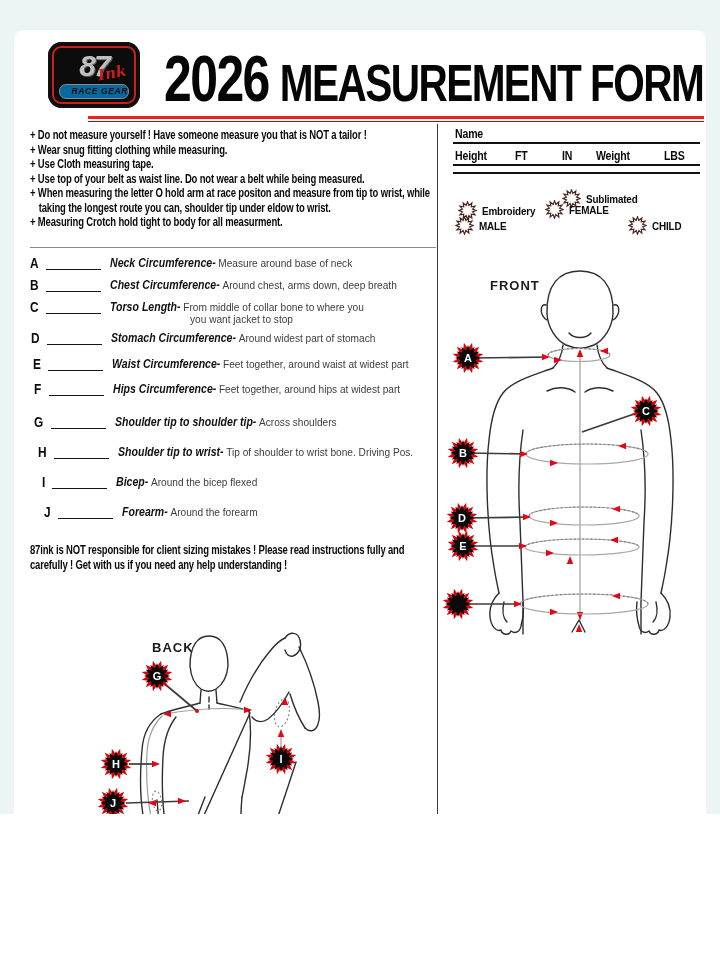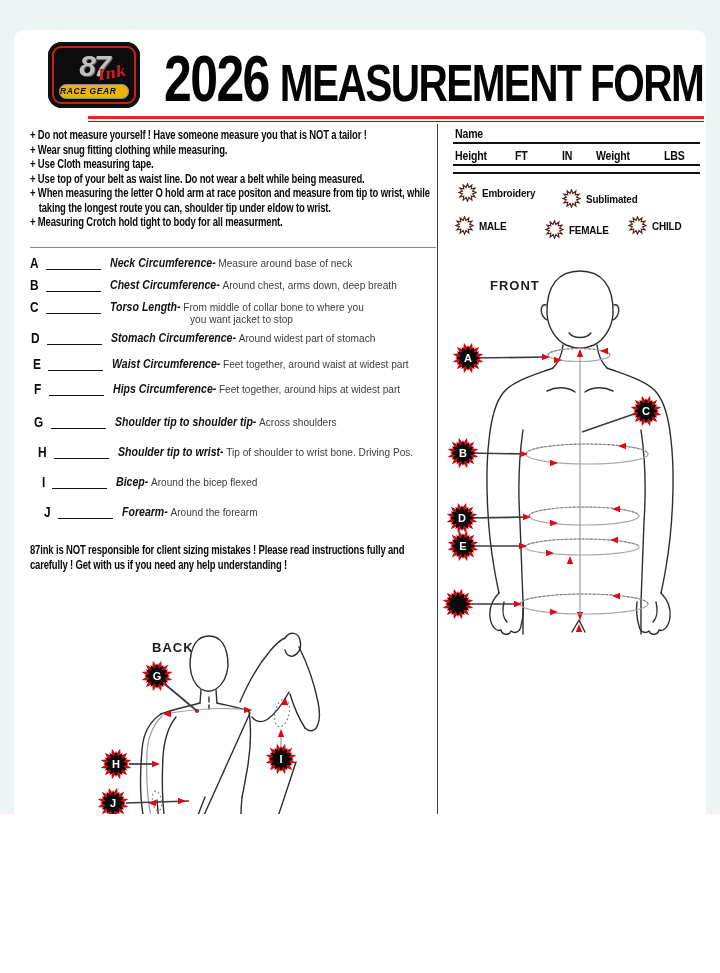--- a/index.html
+++ b/index.html
@@ -4,21 +4,21 @@
 <style>
   html,body{margin:0;padding:0;}
   .page{position:relative;width:720px;height:814px;background:#edf4f5;font-family:"Liberation Sans",sans-serif;overflow:hidden;}
   .sheet{position:absolute;left:14px;top:30px;width:692px;height:943px;background:#ffffff;border-radius:10px 10px 0 0;}
 
   
   .logo{position:absolute;left:34px;top:12px;width:92px;height:66px;background:#0c0c0c;border-radius:14px;box-shadow:inset 0 0 0 2px #111;}
   .logo-inner{position:absolute;left:4px;top:4px;right:4px;bottom:4px;border:2.5px solid #c8201a;border-radius:9px;background:#0c0c0c;overflow:hidden;}
   .logo-num{position:absolute;left:0;right:0;top:1px;text-align:center;font-size:30px;font-weight:bold;font-style:italic;color:#bfbfbf;letter-spacing:-2px;text-shadow:1px 1px 0 #5a5a5a;}
   .logo-script{position:absolute;right:8px;top:16px;font-family:"DejaVu Serif",serif;font-style:italic;font-weight:bold;font-size:15px;color:#c8201a;transform:rotate(-10deg);}
-  .logo-band{position:absolute;left:5px;right:5px;bottom:3px;height:13px;background:#eab308;border:1.5px solid #8a8a8a;border-radius:7px;text-align:left;font-size:8.5px;font-weight:bold;font-style:italic;color:#0c0c0c;line-height:12px;letter-spacing:.6px;}
+  .logo-band{position:absolute;left:5px;right:5px;bottom:3px;height:13px;background:#0369a1;border:1.5px solid #8a8a8a;border-radius:7px;text-align:right;font-size:8.5px;font-weight:bold;font-style:italic;color:#0c0c0c;line-height:12px;letter-spacing:.6px;}
 
   .title{position:absolute;left:150px;top:14px;white-space:nowrap;transform:scaleX(.78);transform-origin:0 0;line-height:70px;color:#050505;}
   .t-year{font-size:64px;font-weight:bold;letter-spacing:-2px;}
   .t-main{font-size:52px;font-weight:bold;letter-spacing:-2px;margin-left:14px;}
 
   .redline{position:absolute;left:74px;top:86px;width:616px;height:3px;background:#e8241c;}
   .redline2{position:absolute;left:74px;top:91px;width:616px;height:1px;background:#8f1b12;}
   .vdivider{position:absolute;left:423px;top:94px;width:1px;height:781px;background:#3c3c3c;}
 
   
@@ -159,39 +159,39 @@
 
   <div class="flabel" style="left:441px;top:97px">Name</div>
   <div class="hline" style="left:439px;top:112px;width:247px"></div>
   <div class="flabel" style="left:441px;top:119px">Height</div>
   <div class="flabel" style="left:501px;top:119px">FT</div>
   <div class="flabel" style="left:548px;top:119px">IN</div>
   <div class="flabel" style="left:582px;top:119px">Weight</div>
   <div class="flabel" style="left:650px;top:119px">LBS</div>
   <div class="dline" style="left:439px;top:134px;width:247px"></div>
 
-  <div class="chk" style="left:444px;top:153px">
+  <div class="chk" style="left:444px;top:171px">
     <svg width="19" height="19" viewBox="-11 -11 22 22">
           <use href="#star12" transform="scale(0.78)" class="chk-star"></use>
         </svg>
     <span class="chk-label">Embroidery</span>
   </div>
   <div class="chk" style="left:548px;top:159px">
     <svg width="19" height="19" viewBox="-11 -11 22 22">
           <use href="#star12" transform="scale(0.78)" class="chk-star"></use>
         </svg>
     <span class="chk-label">Sublimated</span>
   </div>
   <div class="chk" style="left:441px;top:186px">
     <svg width="19" height="19" viewBox="-11 -11 22 22">
           <use href="#star12" transform="scale(0.78)" class="chk-star"></use>
         </svg>
     <span class="chk-label">MALE</span>
   </div>
-  <div class="chk" style="left:531px;top:190px">
+  <div class="chk" style="left:531px;top:170px">
     <svg width="19" height="19" viewBox="-11 -11 22 22">
           <use href="#star12" transform="scale(0.78)" class="chk-star"></use>
         </svg>
     <span class="chk-label">FEMALE</span>
   </div>
   <div class="chk" style="left:614px;top:186px">
     <svg width="19" height="19" viewBox="-11 -11 22 22">
           <use href="#star12" transform="scale(0.78)" class="chk-star"></use>
         </svg>
     <span class="chk-label">CHILD</span>

